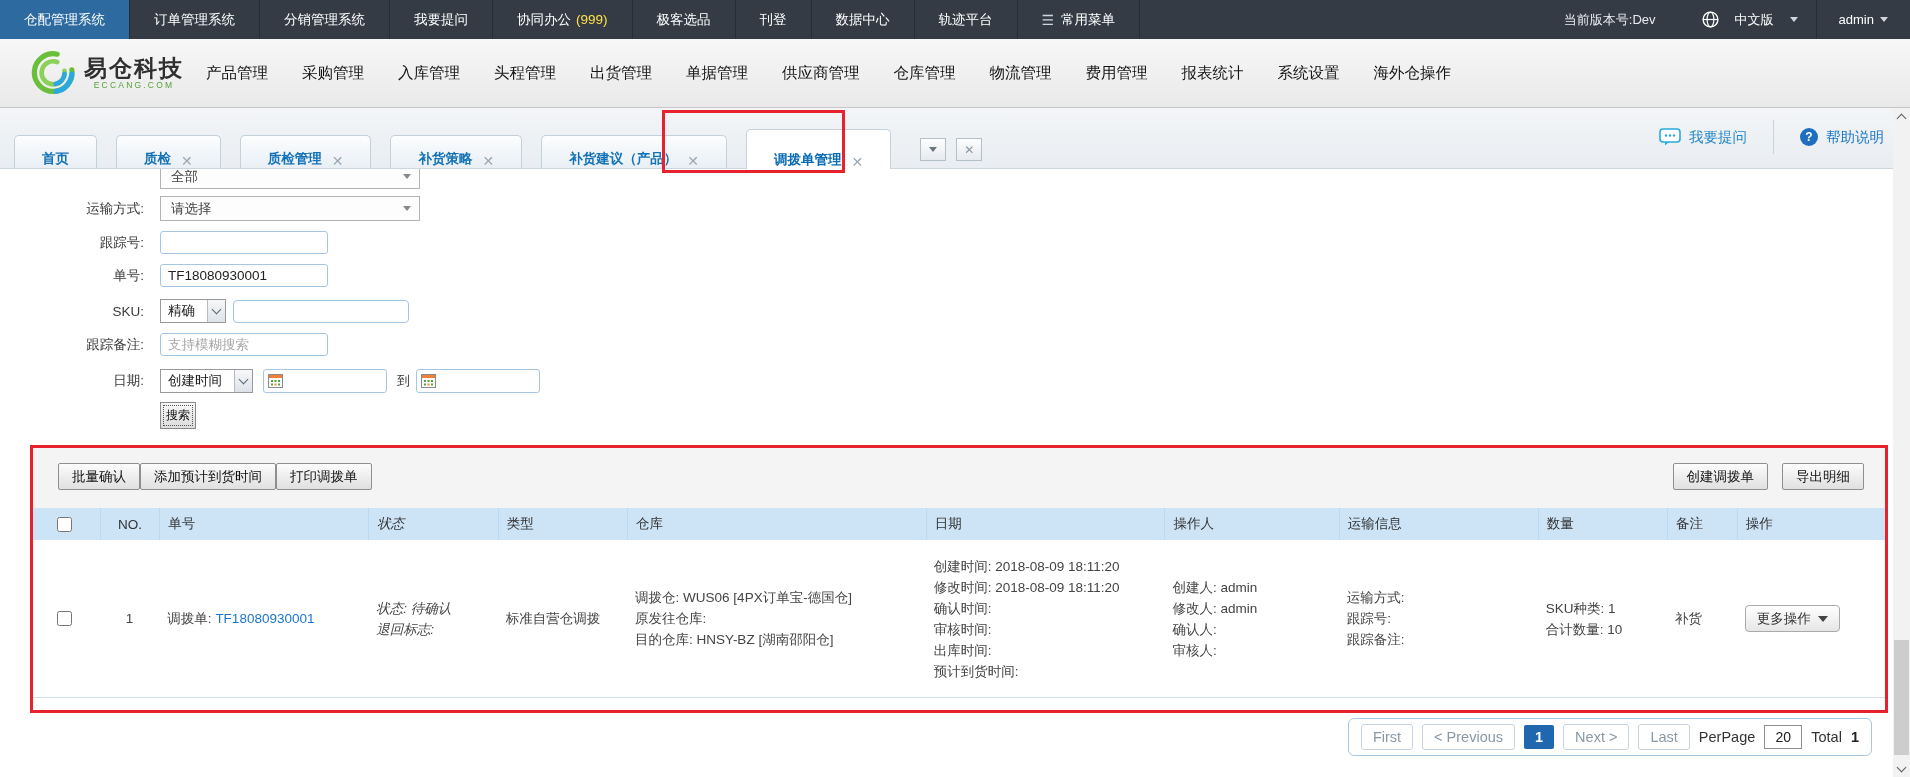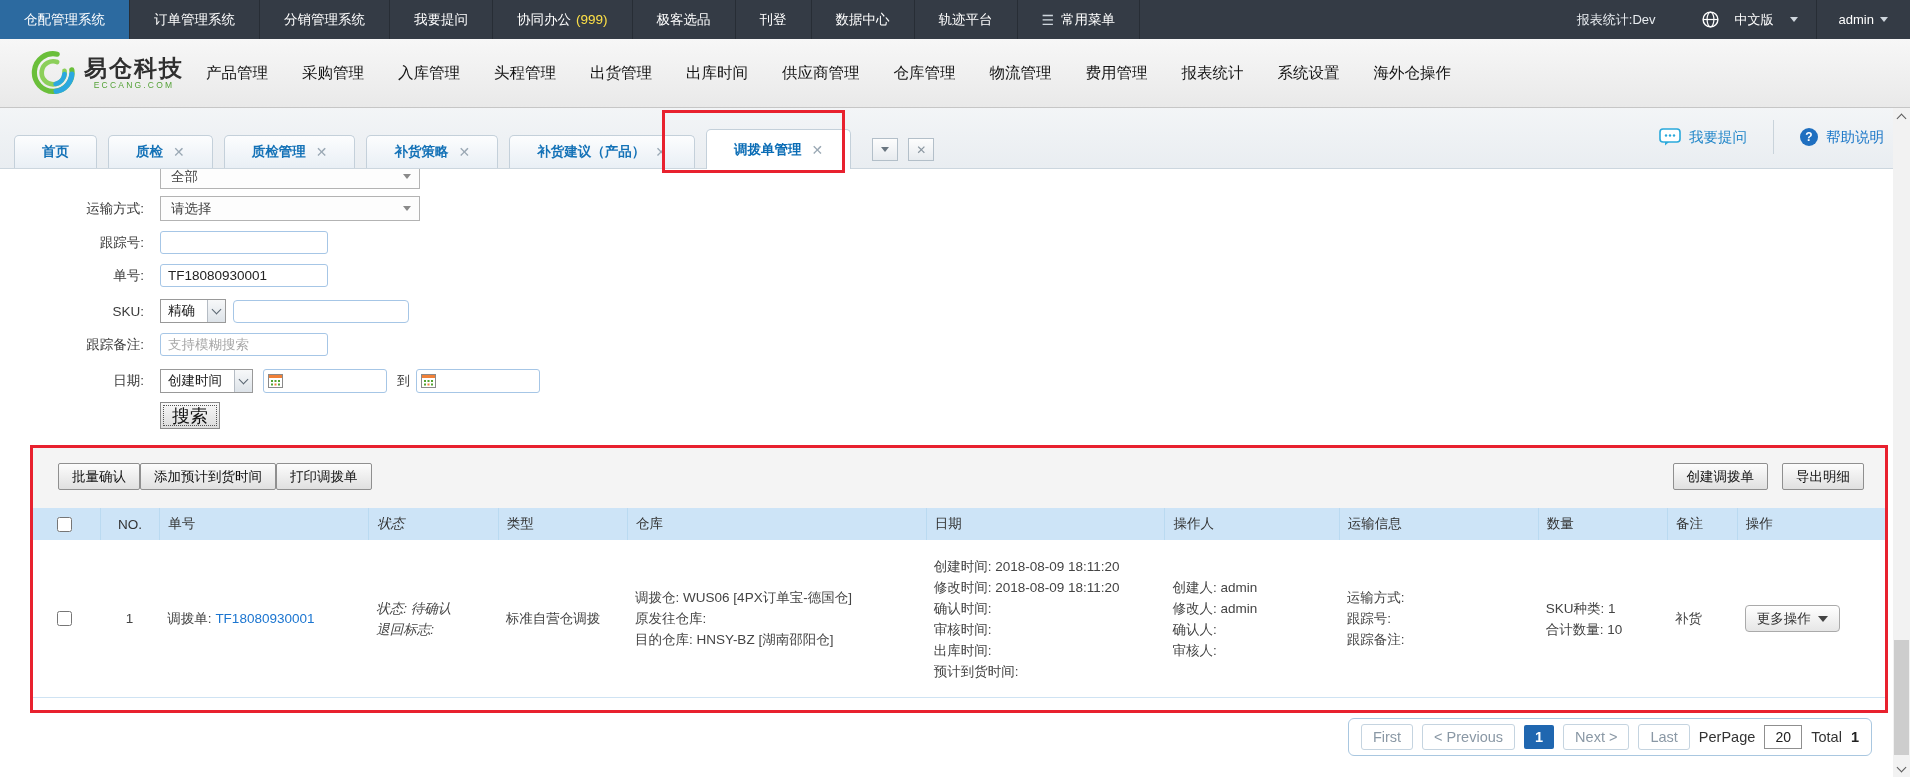--- a/index.html
+++ b/index.html
@@ -23,21 +23,21 @@
   
   .mainnav{position:absolute;left:0;top:39px;width:1910px;height:69px;background:linear-gradient(#f7f7f7,#e9e9e9);border-bottom:1px solid #c6c6c6;display:flex;align-items:center;padding-left:30px;box-sizing:border-box;z-index:19;}
   .brand{display:flex;align-items:center;margin-right:22px;cursor:pointer;}
   .brand-text{margin-left:8px;display:flex;flex-direction:column;align-items:center;}
   .brand-name{font-size:23px;font-weight:bold;color:#2f2f2f;letter-spacing:2px;line-height:24px;}
   .brand-sub{font-size:8.5px;color:#55a238;letter-spacing:2.2px;line-height:10px;}
   .nav-item{font-size:15.5px;color:#141414;margin-right:34px;cursor:pointer;white-space:nowrap;}
 
   
   .tabbar{position:absolute;left:0;top:108px;width:1910px;height:61px;background:linear-gradient(#f3f5f7,#e9edf1);border-bottom:1px solid #ccd6de;display:flex;align-items:flex-end;padding-left:14px;box-sizing:border-box;z-index:10;}
-  .tab{display:inline-flex;align-items:center;gap:10px;height:33px;padding:0 27px;background:linear-gradient(#fcfdfe,#e9eff5);border:1px solid #c4d0da;border-bottom:none;border-radius:5px 5px 0 0;color:#1472b7;font-weight:bold;font-size:13.5px;margin-right:11px;box-sizing:border-box;cursor:pointer;white-space:nowrap;}
+  .tab{display:inline-flex;align-items:flex-end;gap:10px;height:33px;padding:0 27px;background:linear-gradient(#fcfdfe,#e9eff5);border:1px solid #c4d0da;border-bottom:none;border-radius:5px 5px 0 0;color:#1472b7;font-weight:bold;font-size:13.5px;margin-right:19px;box-sizing:border-box;cursor:pointer;white-space:nowrap;}
   .tab.active{height:40px;background:#fff;color:#0a6cb5;position:relative;z-index:11;margin-bottom:-1px;}
   .tab-close{color:#9aa8b4;font-weight:normal;font-size:14px;line-height:1;cursor:pointer;}
   .tab-close::before{content:"✕";}
   .tab-aux{width:24px;height:21px;margin:0 0 7px 10px;border:1px solid #b3bfc9;background:linear-gradient(#fdfdfd,#e7ebef);display:flex;align-items:center;justify-content:center;cursor:pointer;}
   .aux-caret{width:0;height:0;border-left:4px solid transparent;border-right:4px solid transparent;border-top:5px solid #6a7680;}
   .aux-x{color:#8a96a0;font-size:12px;}
   .aux-x::before{content:"✕";}
   .tab-links{margin-left:auto;display:flex;align-items:center;margin-bottom:14px;margin-right:26px;gap:14px;}
   .ask{display:flex;align-items:center;gap:8px;color:#2387c9;font-size:14.5px;cursor:pointer;}
   .help{display:flex;align-items:center;gap:8px;color:#1d78c8;font-size:14.5px;cursor:pointer;}
@@ -52,21 +52,21 @@
   .sel-flat{width:260px;height:25px;border:1px solid #b3b3b3;background:#fdfdfd;color:#444;display:flex;align-items:center;padding:0 10px;position:relative;box-sizing:border-box;font-size:13.5px;cursor:pointer;}
   .sel-flat .sf-caret{position:absolute;right:8px;width:0;height:0;border-left:4px solid transparent;border-right:4px solid transparent;border-top:5px solid #8a8a8a;}
   .inp{height:23px;border:1px solid #a6c6e6;border-radius:3px;background:#fff;padding:0 7px;font-size:13.5px;color:#222;width:168px;box-sizing:border-box;outline:none;}
   .inp::placeholder{color:#a8a8a8;}
   .sel-native{height:24px;border:1px solid #999;background:#fff;display:flex;align-items:center;box-sizing:border-box;cursor:pointer;}
   .sel-native .sn-text{padding:0 7px;color:#222;font-size:13.5px;white-space:nowrap;}
   .sel-native .sn-arrow{width:17px;height:100%;border-left:1px solid #b5bcc4;background:linear-gradient(#f7f8f9,#dde3e9);display:flex;align-items:center;justify-content:center;margin-left:auto;}
   .sn-chev{width:6px;height:6px;border-right:1.6px solid #5a6672;border-bottom:1.6px solid #5a6672;transform:rotate(45deg);margin-top:-3px;}
   .date-box{height:24px;width:124px;border:1px solid #a6c6e6;border-radius:3px;background:#fff;display:flex;align-items:center;padding-left:4px;box-sizing:border-box;cursor:text;}
   .to-label{margin:0 6px 0 10px;color:#3a3a3a;}
-  .btn-search{height:27px;padding:0 11px;border:1px solid #8a8a8a;background:linear-gradient(#f8f8f8,#dcdcdc);font-size:18px;color:#111;cursor:pointer;outline:1px dotted #555;outline-offset:-4px;font-family:inherit;}
+  .btn-search{height:27px;padding:0 5px;border:1px solid #8a8a8a;background:linear-gradient(#f8f8f8,#dcdcdc);font-size:12px;color:#111;cursor:pointer;outline:1px dotted #555;outline-offset:-4px;font-family:inherit;}
 
   
   .table-region{position:absolute;left:30px;top:445px;width:1858px;height:266px;background:#fff;}
   .grid-toolbar{height:63px;background:#f4f4f4;display:flex;align-items:center;box-sizing:border-box;padding:0 24px 0 28px;}
   .gridbtn{height:27px;padding:0 13px;border:1px solid #8f8f8f;background:linear-gradient(#fcfcfc,#e0e0e0);font-size:13.5px;color:#111;border-radius:2px;cursor:pointer;font-family:inherit;white-space:nowrap;}
   .gb-ml{}
   .toolbar-spacer{margin-left:auto;}
   .thead{display:flex;height:32px;background:#cde4f7;align-items:center;font-size:13.5px;color:#333;}
   .th{box-sizing:border-box;padding-left:8px;border-left:1px solid #badaf1;height:100%;display:flex;align-items:center;}
   .th:first-child{border-left:none;}
@@ -143,21 +143,21 @@
         <span>数据中心</span>
       </div>
     <div class="sys-item">
         <span>轨迹平台</span>
       </div>
     <div class="sys-item">
         <span class="i-menu"></span>
         <span>常用菜单</span>
       </div>
     <div class="topbar-right">
-      <span class="version">报表统计:Dev</span>
+      <span class="version">当前版本号:Dev</span>
       <div class="lang">
         <svg width="17" height="17" viewBox="0 0 17 17">
             <circle cx="8.5" cy="8.5" r="7.4" fill="none" stroke="#fff" stroke-width="1.4"></circle>
             <ellipse cx="8.5" cy="8.5" rx="3.4" ry="7.4" fill="none" stroke="#fff" stroke-width="1.2"></ellipse>
             <line x1="1.2" y1="8.5" x2="15.8" y2="8.5" stroke="#fff" stroke-width="1.2"></line>
           </svg>
         <span>中文版</span>
         <span class="caret-d"></span>
       </div>
       <div class="user">
@@ -178,21 +178,21 @@
       <div class="brand-text">
         <span class="brand-name">易仓科技</span>
         <span class="brand-sub">ECCANG.COM</span>
       </div>
     </div>
     <span class="nav-item">产品管理</span>
     <span class="nav-item">采购管理</span>
     <span class="nav-item">入库管理</span>
     <span class="nav-item">头程管理</span>
     <span class="nav-item">出货管理</span>
-    <span class="nav-item">出库时间</span>
+    <span class="nav-item">单据管理</span>
     <span class="nav-item">供应商管理</span>
     <span class="nav-item">仓库管理</span>
     <span class="nav-item">物流管理</span>
     <span class="nav-item">费用管理</span>
     <span class="nav-item">报表统计</span>
     <span class="nav-item">系统设置</span>
     <span class="nav-item">海外仓操作</span>
   </div>
 
   <div class="tabbar">

